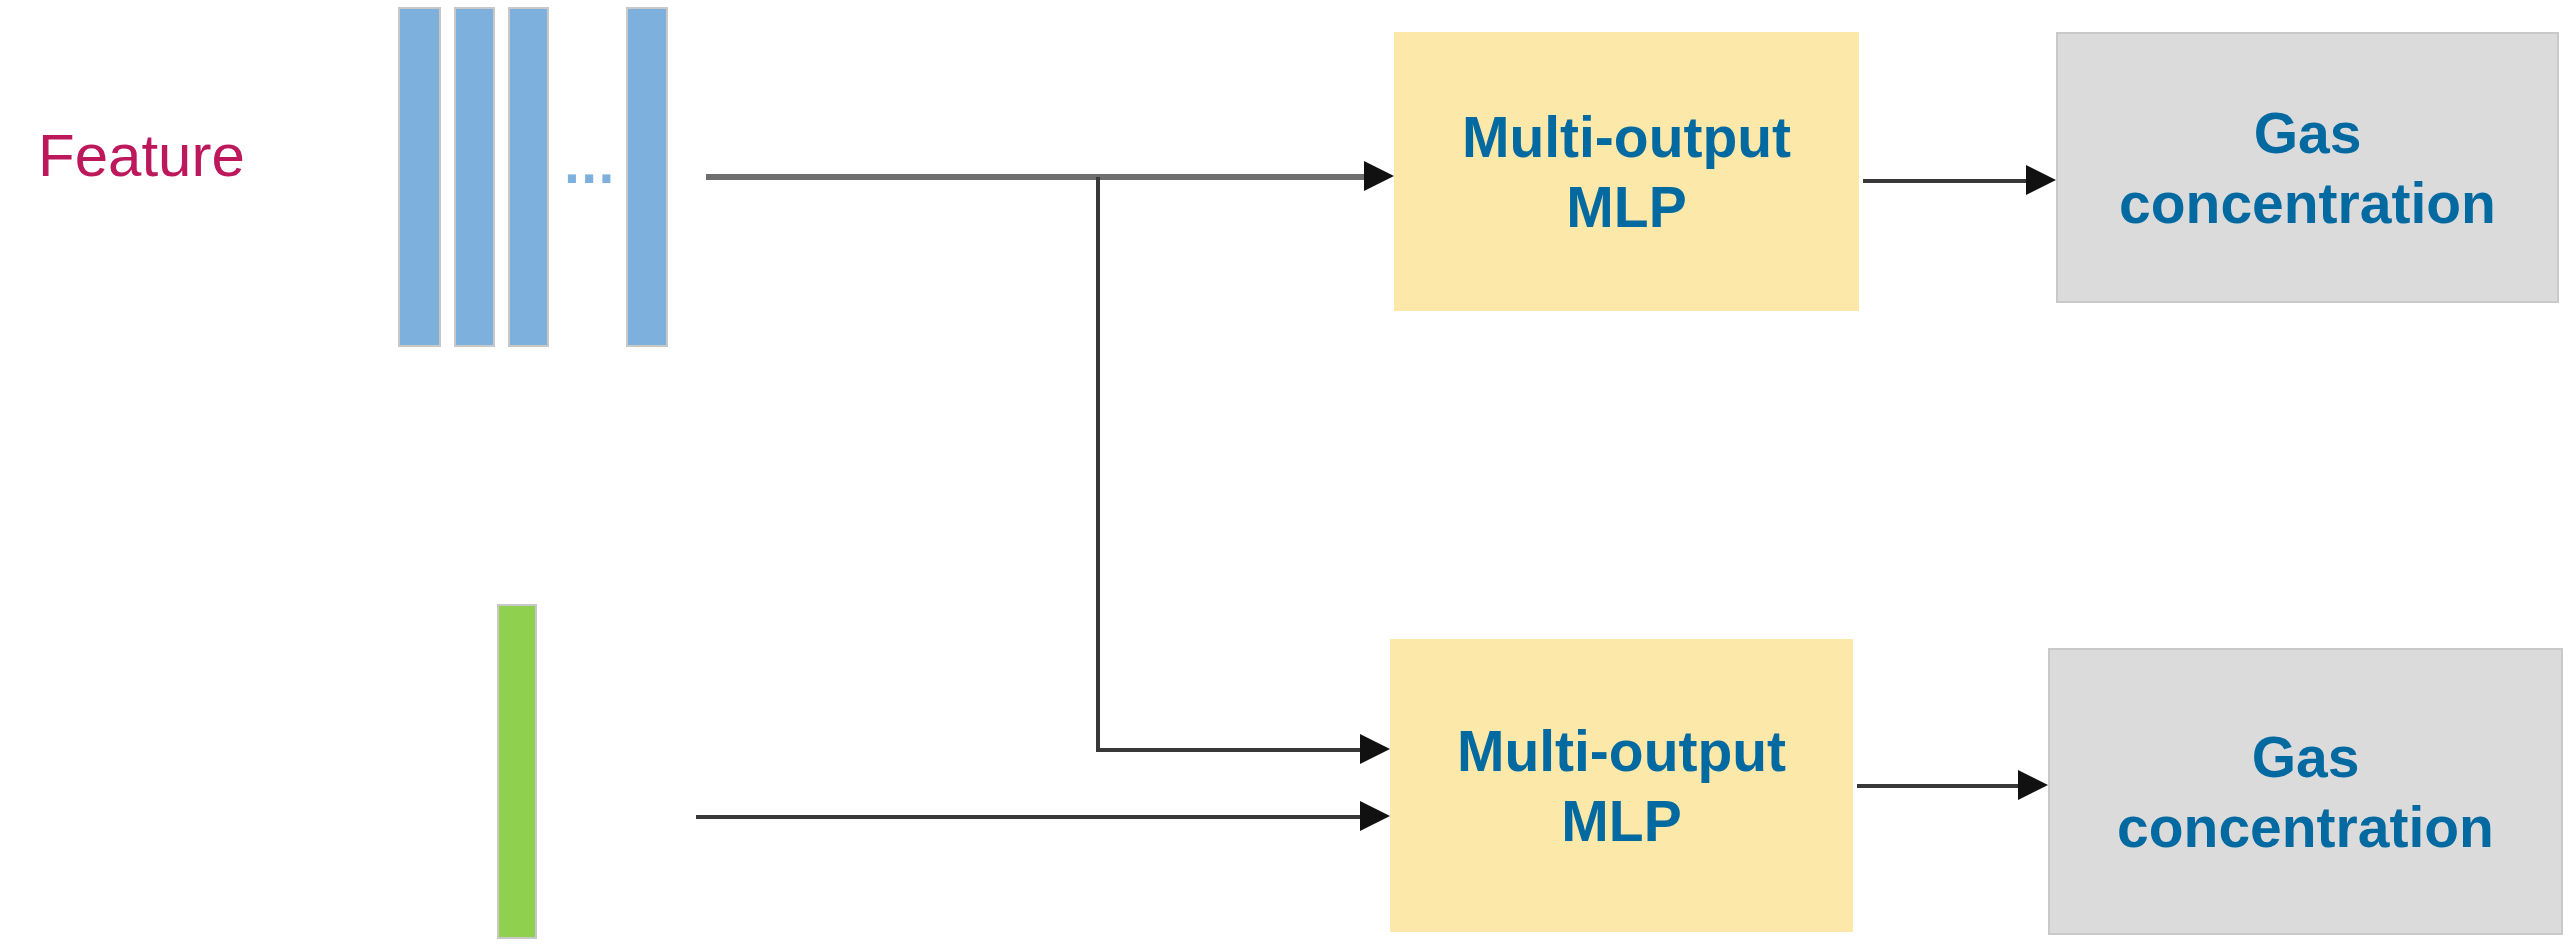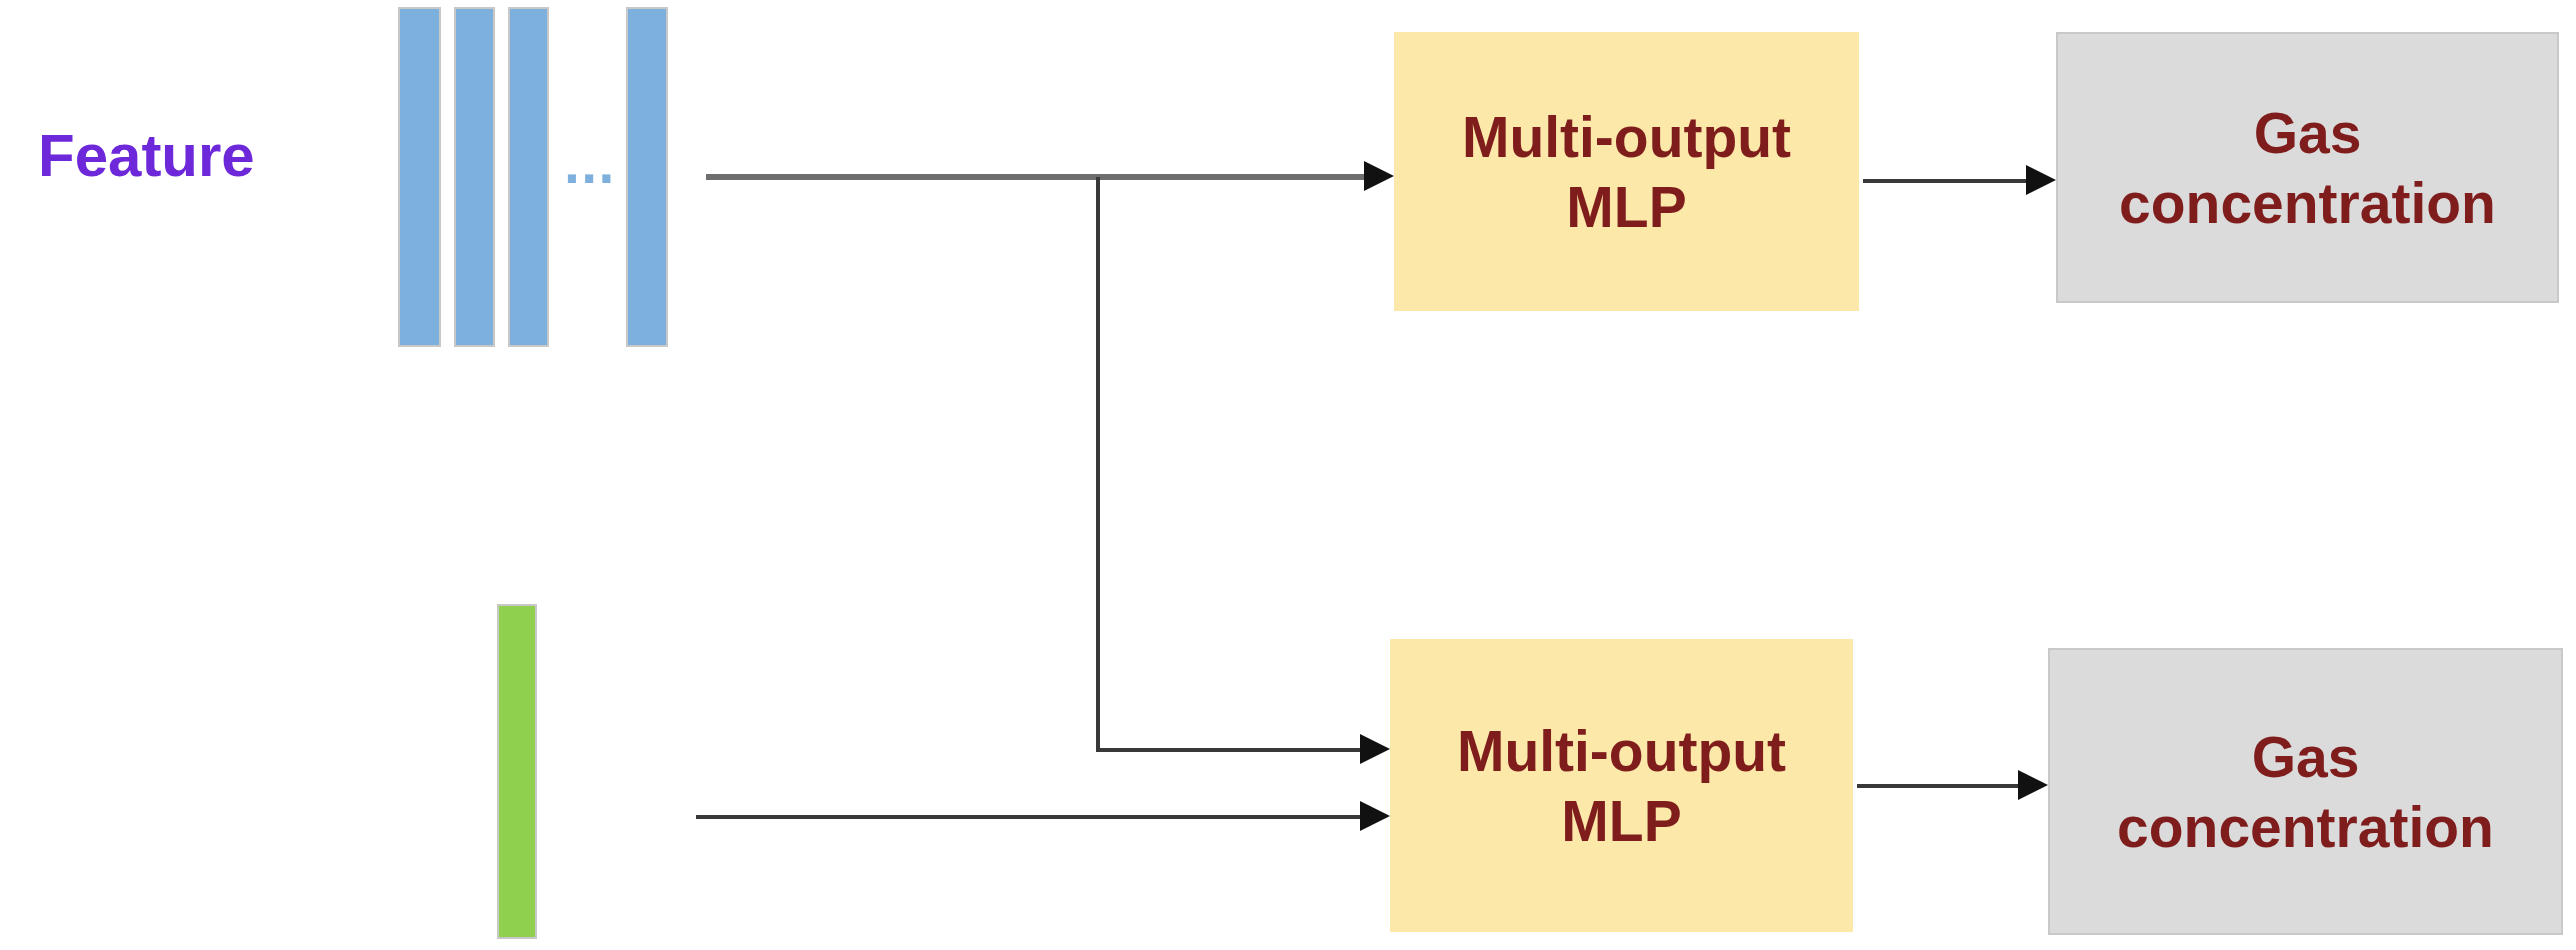--- a/index.html
+++ b/index.html
@@ -12,24 +12,24 @@
     width: 2576px;
     height: 951px;
     background: #ffffff;
     overflow: hidden;
     font-family: "Liberation Sans", sans-serif;
   }
 
   
   .io-label {
     position: absolute;
-    font-weight: bold;
+    font-weight: normal;
     font-size: 60px;
     line-height: 66px;
-    color: #6d28d9;
+    color: #be185d;
     white-space: nowrap;
   }
 
   
   .vbar {
     position: absolute;
     box-sizing: border-box;
     border: 2.1px solid #c8c8c8;
   }
   .vbar.blue  { background: #7EB0DD; }
@@ -63,21 +63,21 @@
   
   .node {
     position: absolute;
     box-sizing: border-box;
     display: flex;
     flex-direction: column;
     align-items: center;
     justify-content: center;
     text-align: center;
     font-weight: bold;
-    color: #7f1d1d;
+    color: #0369a1;
     font-size: 57px;
     line-height: 70px;
   }
   .node.mlp {
     background: #FCE8A8;
   }
   .node.output {
     background: #DBDBDB;
     border: 2.1px solid #C9C9C9;
   }

